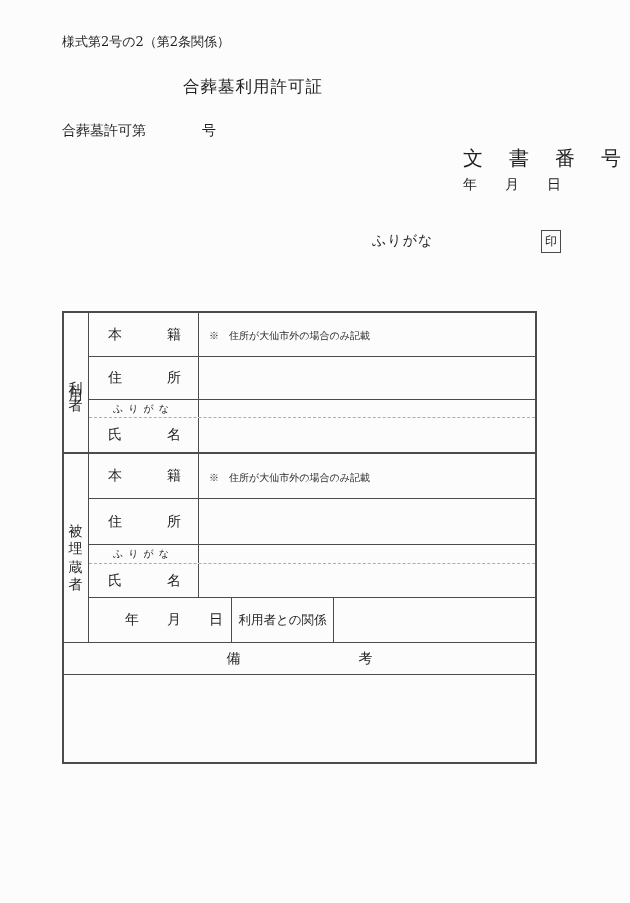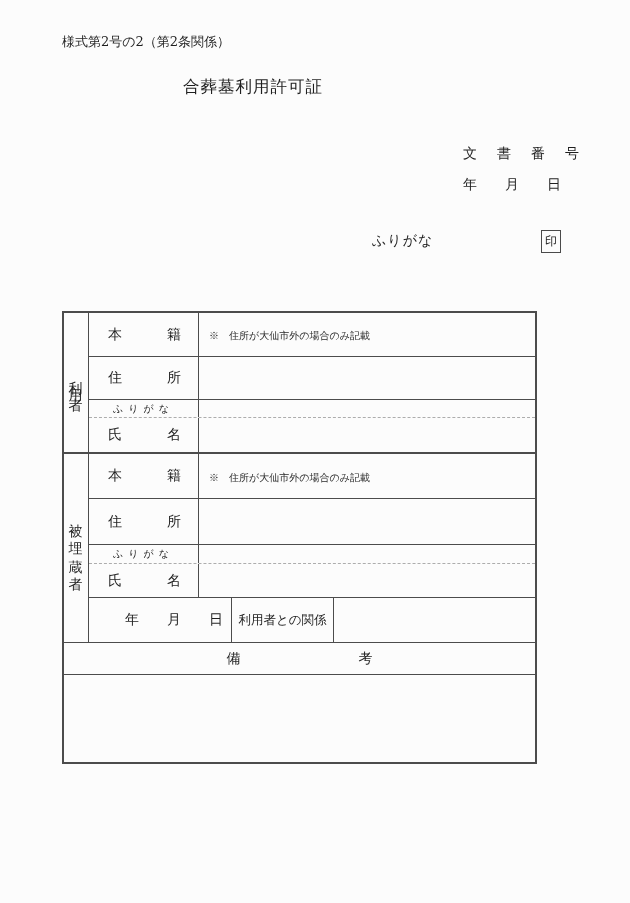--- a/index.html
+++ b/index.html
@@ -11,21 +11,21 @@
     position:relative;
     overflow:hidden;
   }
   .sheet { position:absolute; inset:0;padding-left:32px; }
   .pre { white-space:pre; }
 
   .form-number { position:absolute; left:62px; top:33px; font-size:13px; }
   .doc-title   { position:absolute; left:0; top:76px; width:506px; text-align:center;
                  font-size:16.5px; letter-spacing:1px; }
   .permit-line { position:absolute; left:62px; top:122px; font-size:14px; }
-  .doc-number  { position:absolute; left:463px; top:145px; font-size:14px; letter-spacing:3px; }
+  .doc-number  { position:absolute; left:463px; top:145px; font-size:20px; letter-spacing:3px; }
   .date-line   { position:absolute; left:463px; top:176px; font-size:14px; }
   .issuer      { position:absolute; left:372px; top:232px; font-size:14px; letter-spacing:1px; }
   .seal        { position:absolute; left:541px; top:230px; width:18px; height:21px;
                  border:1px solid #4a4a4a; display:flex; align-items:center; justify-content:center;
                  font-size:12px; }
   .intro       { position:absolute; left:71px; top:284px; font-size:14px; }
 
   
   .permit-table {
     position:absolute; left:62px; top:311px; width:475px;
@@ -83,20 +83,21 @@
 </style>
 </head>
 <body>
 
 <div class="sheet">
 
   <div class="form-number">様式第2号の2（第2条関係）</div>
 
   <div class="doc-title">合葬墓利用許可証</div>
 
+  <div class="permit-line pre">合葬墓許可第　　　　号</div>
 
   <div class="doc-number pre">文　書　番　号</div>
 
   <div class="date-line pre">年　　月　　日</div>
 
   <div class="issuer">ふりがな</div>
 
   <div class="seal">
     <span>印</span>
   </div>

